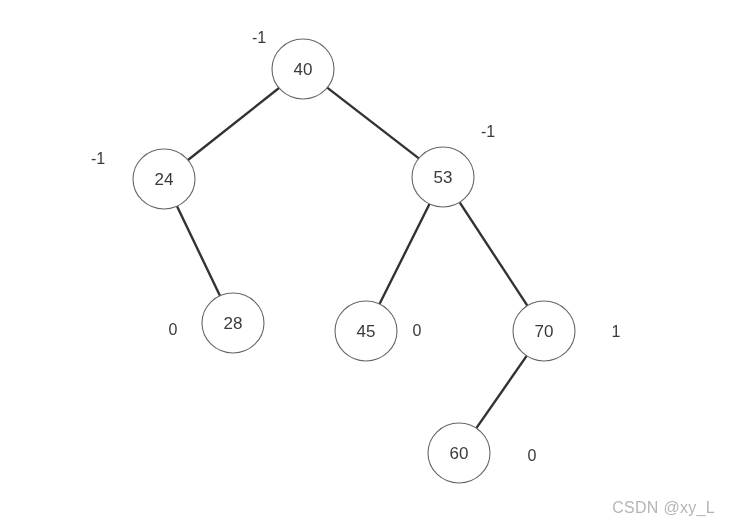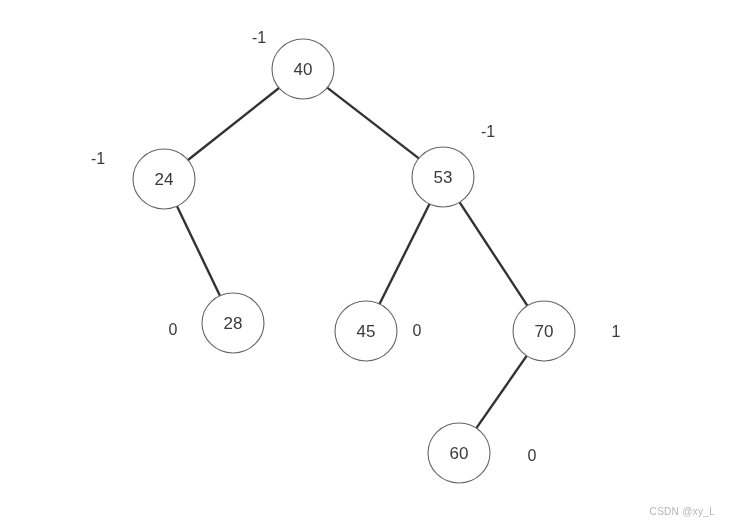--- a/index.html
+++ b/index.html
@@ -17,21 +17,21 @@
   }
   svg {
     position: absolute;
     top: 0;
     left: 0;
   }
   .watermark {
     position: absolute;
     right: 14px;
     bottom: 11px;
-    font-size: 10px;
+    font-size: 16px;
     color: #b5b5b5;
     letter-spacing: 0.3px;
     user-select: none;
   }
 </style>
 </head>
 <body>
 
 <div class="canvas">
   <svg id="tree-svg" width="729" height="528" viewBox="0 0 729 528">

